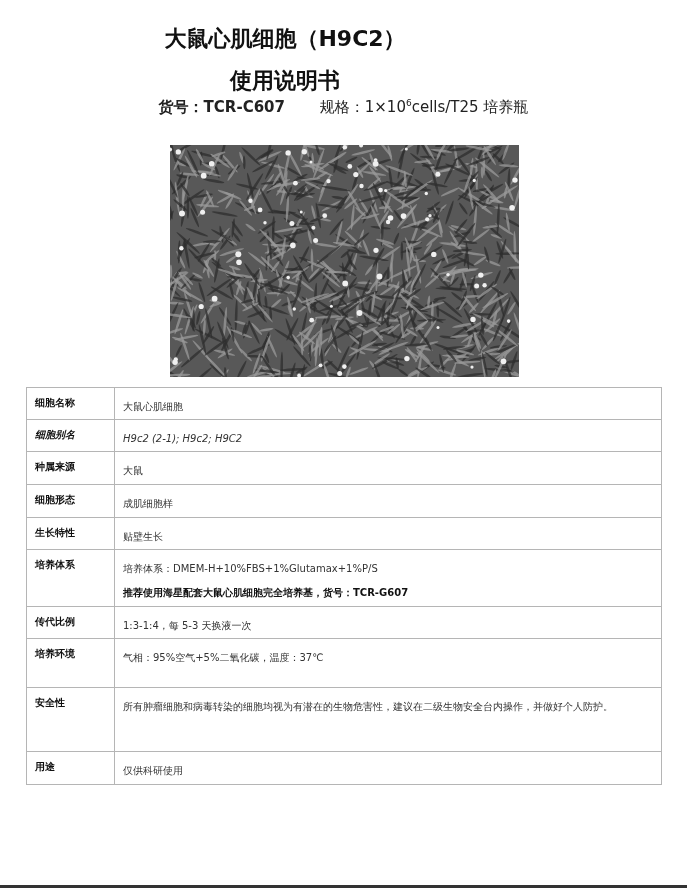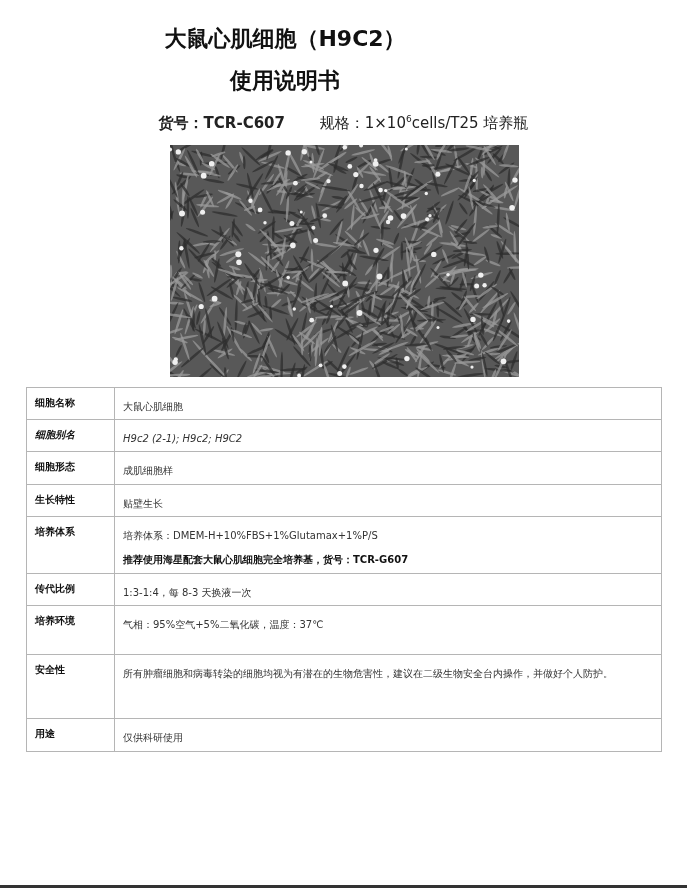--- a/index.html
+++ b/index.html
@@ -1,21 +1,21 @@
 <!DOCTYPE html>
 <html><head>
 <meta charset="utf-8">
 <style>
   html, body { margin:0; padding:0; }
   body { width:687px; height:888px; background:#ffffff; position:relative; overflow:hidden;
          font-family:"DejaVu Sans","Liberation Sans",sans-serif; color:#1a1a1a; }
   .title { position:absolute; left:0; width:570px; text-align:center; font-weight:bold; font-size:22px; color:#111; }
   .t1 { top:24px; }
   .t2 { top:66px; }
-  .meta { position:absolute; top:114px; left:0; width:687px; text-align:center; font-size:15px; color:#222; }
+  .meta { position:absolute; top:98px; left:0; width:687px; text-align:center; font-size:15px; color:#222; }
   .meta .code { font-weight:bold; margin-right:30px; }
   .meta sup { font-size:9px; }
   .photo { position:absolute; left:170px; top:145px; width:349px; height:232px; overflow:hidden;
            background:#585858; }
   .photo svg { display:block; }
   table { position:absolute; left:26px; top:387px; width:636px; border-collapse:collapse; font-size:10px; }
   td { border:1px solid #b5b5b5; vertical-align:top; padding:0 8px; }
   td.k { width:71px; font-weight:bold; color:#111; padding-top:8px; }
   td.v { color:#333; padding-top:7px; line-height:24px; }
   td.v .line.bold { font-weight:bold; color:#111; }
@@ -1014,20 +1014,26 @@
         <td class="v">
           <div class="line">大鼠心肌细胞</div>
         </td>
       </tr>
       <tr style="height: 32px; font-style: italic;">
         <td class="k">细胞别名</td>
         <td class="v">
           <div class="line">H9c2 (2-1); H9c2; H9C2</div>
         </td>
       </tr>
+      <tr style="height: 33px;">
+        <td class="k">种属来源</td>
+        <td class="v">
+          <div class="line">大鼠</div>
+        </td>
+      </tr>
       <tr style="height: 33px; margin-left: 44px;">
         <td class="k">细胞形态</td>
         <td class="v">
           <div class="line">成肌细胞样</div>
         </td>
       </tr>
       <tr style="height: 32px;">
         <td class="k">生长特性</td>
         <td class="v">
           <div class="line">贴壁生长</div>
@@ -1036,21 +1042,21 @@
       <tr style="height: 57px;">
         <td class="k">培养体系</td>
         <td class="v">
           <div class="line">培养体系：DMEM-H+10%FBS+1%Glutamax+1%P/S</div>
           <div class="line bold">推荐使用海星配套大鼠心肌细胞完全培养基，货号：TCR-G607</div>
         </td>
       </tr>
       <tr style="height: 32px;">
         <td class="k">传代比例</td>
         <td class="v">
-          <div class="line">1:3-1:4，每 8-3 天换液一次</div>
+          <div class="line">1:3-1:4，每 5-3 天换液一次</div>
         </td>
       </tr>
       <tr style="height: 49px; margin-left: 7px;">
         <td class="k">培养环境</td>
         <td class="v">
           <div class="line">气相：95%空气+5%二氧化碳，温度：37℃</div>
         </td>
       </tr>
       <tr style="height: 64px;">
         <td class="k">安全性</td>

